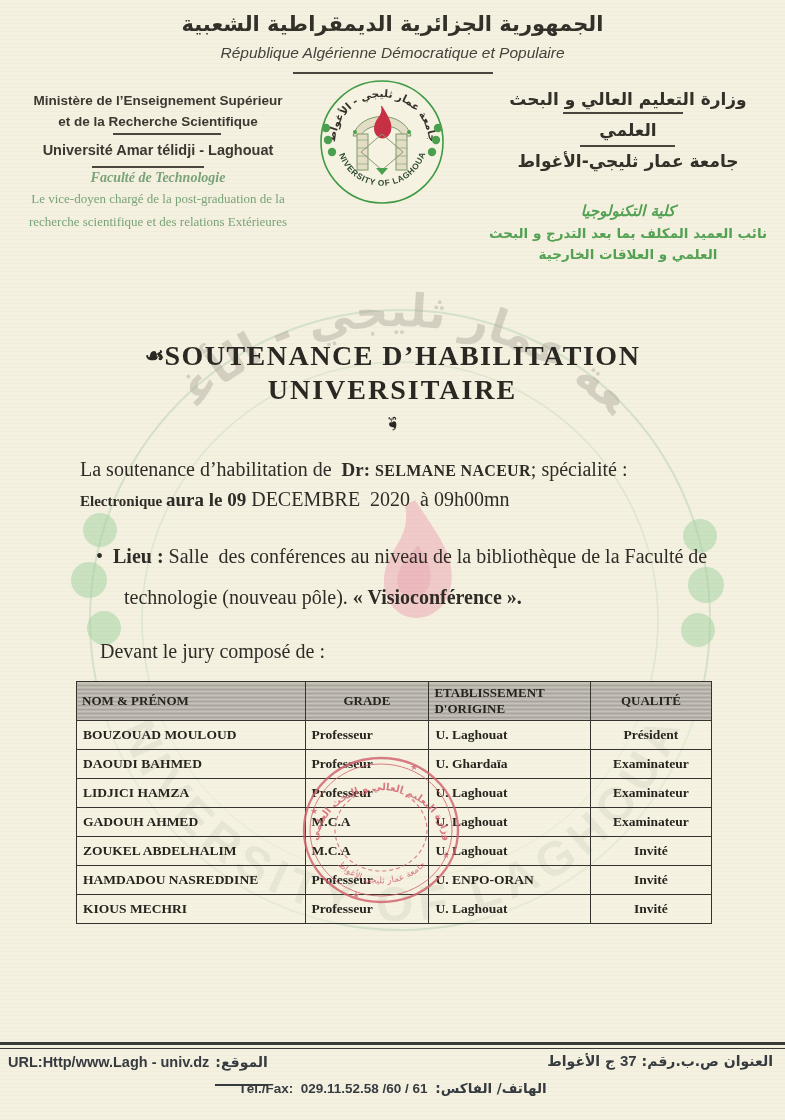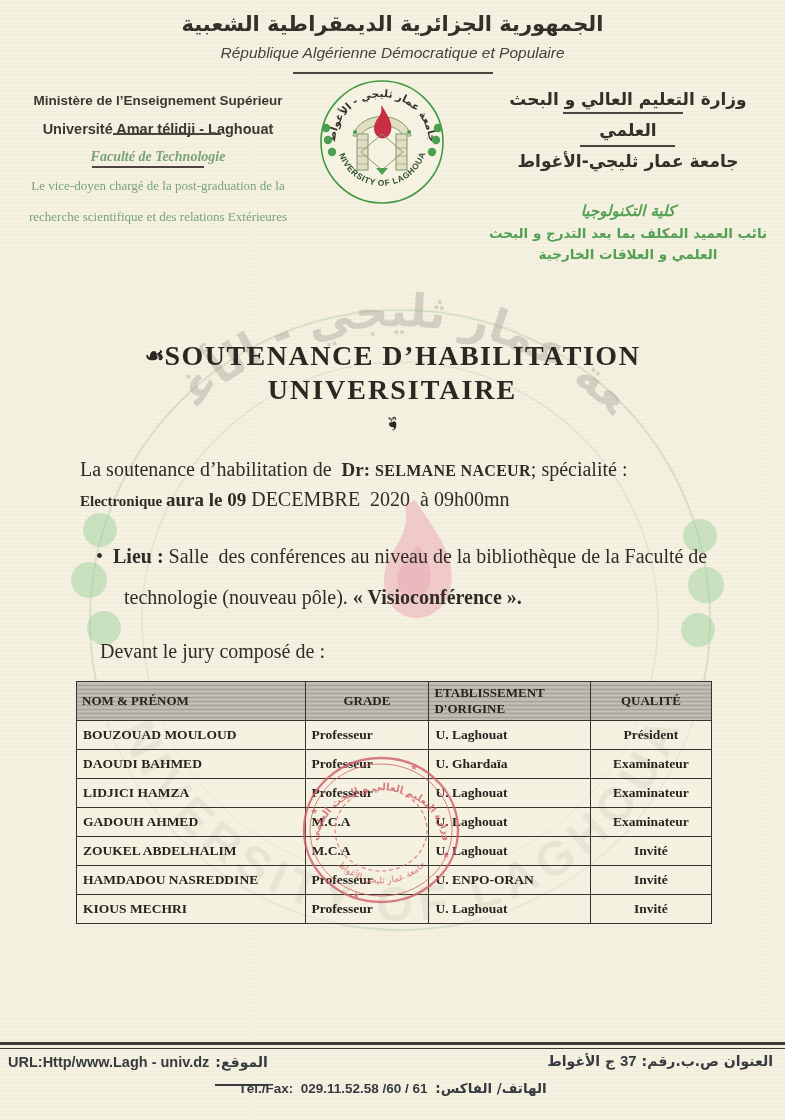--- a/index.html
+++ b/index.html
@@ -20,21 +20,21 @@
   .mast-ar{top:12px;left:0;width:785px;font-size:21px;font-weight:bold;color:#33302a;}
   .mast-fr{top:44px;left:0;width:785px;font-family:"Liberation Sans",sans-serif;font-style:italic;font-size:15.5px;color:#45423c;font-weight:500;}
   .uline{position:absolute;border-top:2px solid #4a463f;height:0;}
 
   
   .hdr-left{top:90px;left:8px;width:300px;text-align:center;font-family:"Liberation Sans",sans-serif;font-weight:bold;color:#3c3831;}
   .hdr-left .min{font-size:13.5px;line-height:21px;}
   .hdr-left .univ{font-size:14.5px;margin-top:10px;}
   .hdr-left .green{font-family:"Liberation Serif",serif;color:#79a377;font-weight:bold;}
   .hdr-left .fac{font-size:14px;margin-top:12px;font-style:italic;}
-  .hdr-left .vice{font-size:13px;line-height:21px;font-weight:normal;margin-top:10px;}
+  .hdr-left .vice{font-size:13px;line-height:21px;font-weight:normal;margin-top:2px;}
 
   
   .hdr-right{top:84px;left:478px;width:300px;text-align:center;}
   .hdr-right .min-ar{font-size:17px;font-weight:bold;color:#33302a;line-height:31px;}
   .hdr-right .green-ar{color:#53a153;font-weight:bold;}
   .hdr-right .fac-ar{font-size:15px;line-height:24px;margin-top:22px;font-style:italic;}
   .hdr-right .vice-ar{font-size:13.5px;line-height:21px;}
 
   
   .logo{top:78px;left:316px;width:132px;height:130px;}
@@ -115,20 +115,21 @@
   </svg>
 
   <div class="content">
 
     <div class="abs ctr mast-ar ar">الجمهورية الجزائرية الديمقراطية الشعبية</div>
     <div class="abs ctr mast-fr">République Algérienne Démocratique et Populaire</div>
     <div class="uline" style="left:293px;top:72px;width:200px;"></div>
 
     <div class="abs hdr-left">
       <div class="min">Ministère de l’Enseignement Supérieur</div>
+      <div class="min">et de la Recherche Scientifique</div>
       <div class="univ">Université Amar télidji - Laghouat</div>
       <div class="green fac">Faculté de Technologie</div>
       <div class="green vice">Le vice-doyen chargé de la post-graduation de la</div>
       <div class="green vice">recherche scientifique et des relations Extérieures</div>
     </div>
     <div class="uline" style="left:113px;top:133px;width:108px;"></div>
     <div class="uline" style="left:92px;top:166px;width:112px;"></div>
 
     <svg class="abs logo" viewBox="0 0 132 130">
       <circle cx="66" cy="64" r="61" fill="#f6f2e1" stroke="#3f9a44" stroke-width="1.6"></circle>

